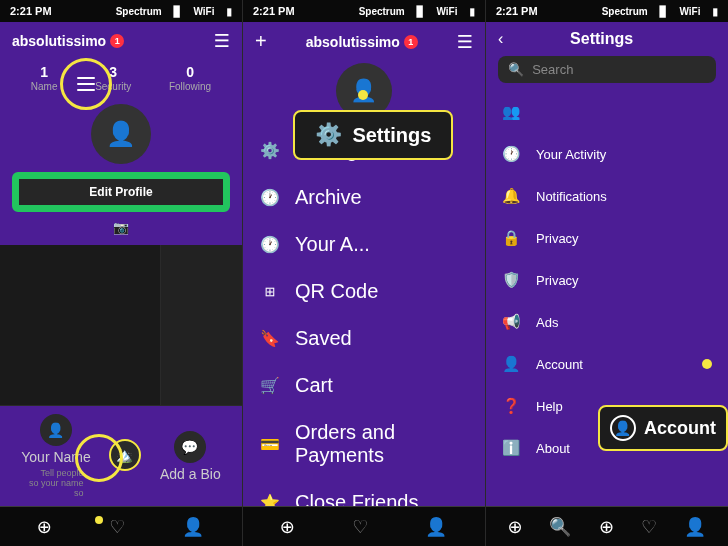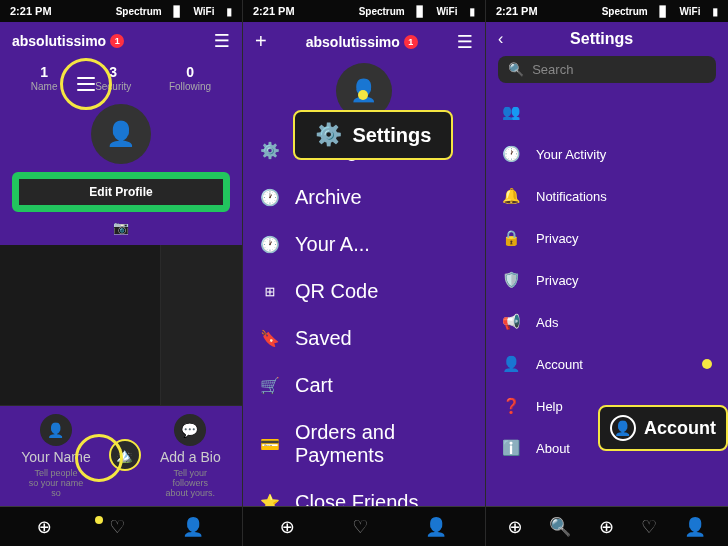--- a/index.html
+++ b/index.html
@@ -407,30 +407,29 @@
   <div class="profile-grid">
     <div class="grid-cell" style="background:#1a1a1a;"></div>
     <div class="grid-cell" style="background:#222;"></div>
 
   </div>
 
   <div class="bottom-section-p1" style="position:relative;">
     <div class="bottom-item">
       <div class="bottom-icon">👤</div>
       <span class="bottom-item-label">Your Name</span>
-      <span style="font-size:9px;color:#888;text-align:center;max-width:55px;">Tell people so your name so</span>
+      <span style="font-size:9px;color:#888;text-align:right;max-width:55px;">Tell people so your name so</span>
     </div>
     <div class="bottom-item">
       <div class="bottom-icon bottom-icon-active">🏔️</div>
       <span class="bottom-item-label"></span>
     </div>
     <div class="bottom-item">
       <div class="bottom-icon">💬</div>
       <span class="bottom-item-label">Add a Bio</span>
-      <span style="font-size:9px;color:#888;text-align:center;max-width:55px;">Tell your followers about yours.</span>
     </div>
   </div>
 
   <div class="bottom-nav">
     <span class="nav-icon">⊕</span>
     <span class="nav-icon-outline">♡</span>
     <span class="nav-icon">👤</span>
   </div>
 
   <div style="position:absolute;bottom:64px;left:75px;width:48px;height:48px;border-radius:50%;border:3px solid #f5e642;pointer-events:none;z-index:10;"></div>

